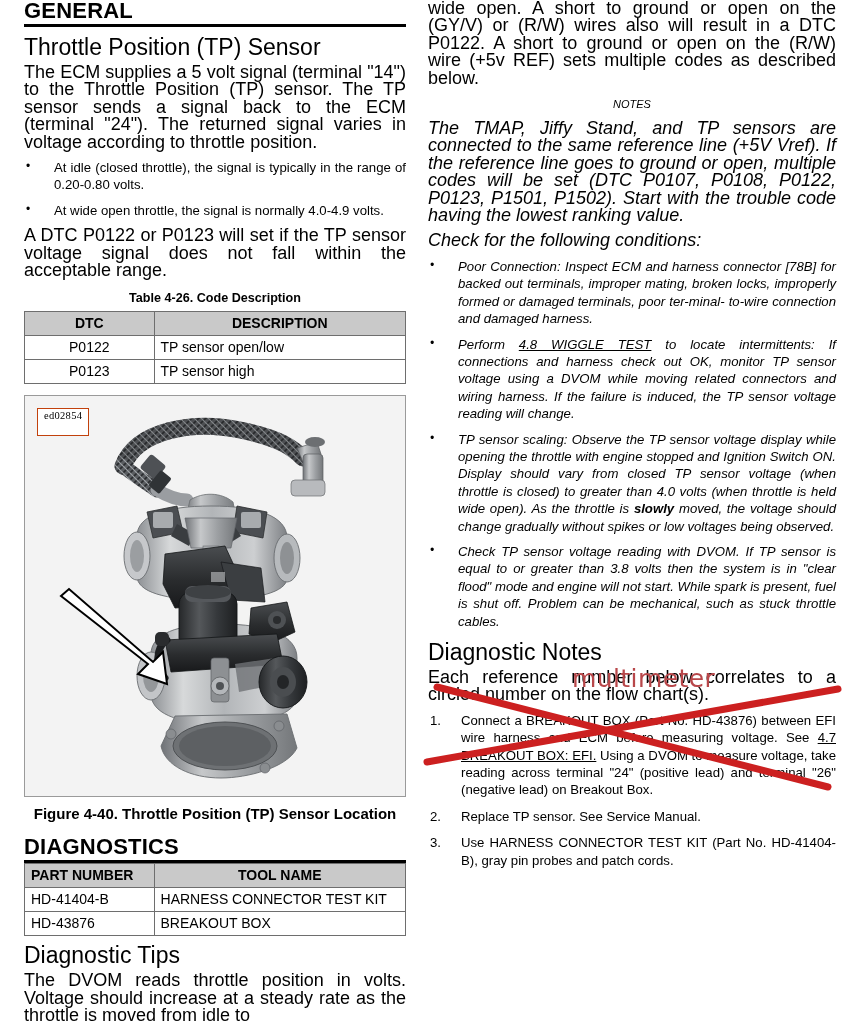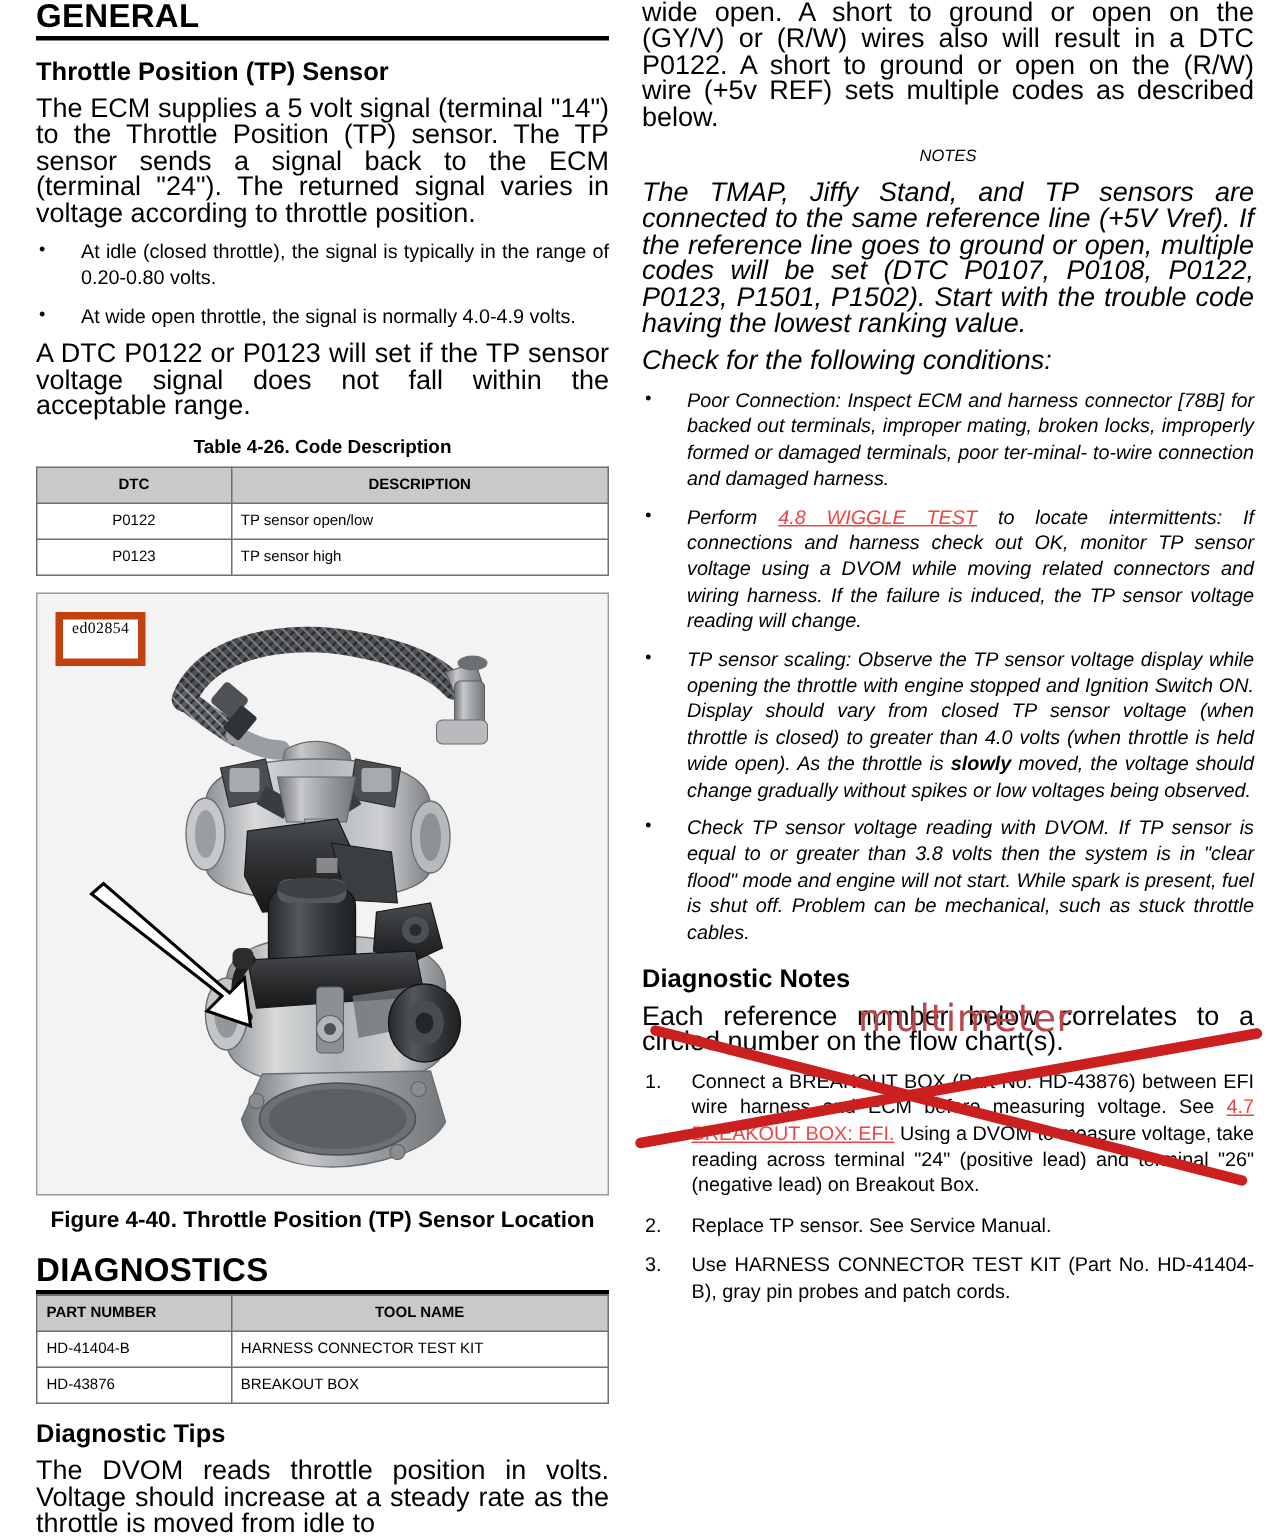--- a/index.html
+++ b/index.html
@@ -34,22 +34,22 @@
   h1.section-head {
     font-size: 22px;
     font-weight: bold;
     letter-spacing: 0.2px;
     margin: 0;
     padding: 0 0 2px 0;
     line-height: 22px;
     border-bottom: 3px solid #000;
   }
   h2.sub-head {
-    font-size: 17px;
-    font-weight: bold;
+    font-size: 23px;
+    font-weight: normal;
     margin: 10px 0 6px 0;
     line-height: 21px;
   }
   h2.sub-head.tight { margin-top: 9px; }
 
   
   p.body {
     font-size: 18px;
     line-height: 17.4px;
     margin: 0 0 8px 0;
@@ -100,41 +100,41 @@
 
   .notes-title {
     font-style: italic;
     font-size: 11px;
     text-align: center;
     margin: 9px 0 7px 0;
     line-height: 17px;
   }
 
   a.xref {
-    color: #ef4444;
+    color: #000000;
     text-decoration: underline;
   }
   .bold { font-weight: bold; }
 
   
   .table-caption {
     font-size: 12.6px;
     font-weight: bold;
     text-align: center;
     margin: 12px 0 6px 0;
   }
   table.grid {
     border-collapse: collapse;
     width: 100%;
     table-layout: fixed;
     border: 1px solid #6e6e6e;
   }
   table.grid th, table.grid td {
     border: 1px solid #6e6e6e;
-    font-size: 10px;
+    font-size: 14px;
     padding: 4px 6px;
     line-height: 15px;
   }
   table.grid th {
     background: #c9c9c9;
     font-weight: bold;
     text-align: center;
   }
   table.grid td.center { text-align: center; }
   table.grid td.left { text-align: left; }
@@ -149,21 +149,21 @@
     background: #f3f3f3;
     height: 400px;
     position: relative;
     overflow: hidden;
   }
   .photo-label {
     position: absolute;
     left: 12px;
     top: 12px;
     background: #ffffff;
-    border: 5px solid #c2410c;
+    border: 1px solid #c2410c;
     font-family: "Liberation Serif", serif;
     font-size: 10.5px;
     padding: 1px 6px 14px 6px;
     letter-spacing: 0.3px;
     z-index: 6;
   }
   .photo-svg {
     position: absolute;
     left: 0; top: 0;
     width: 100%;

